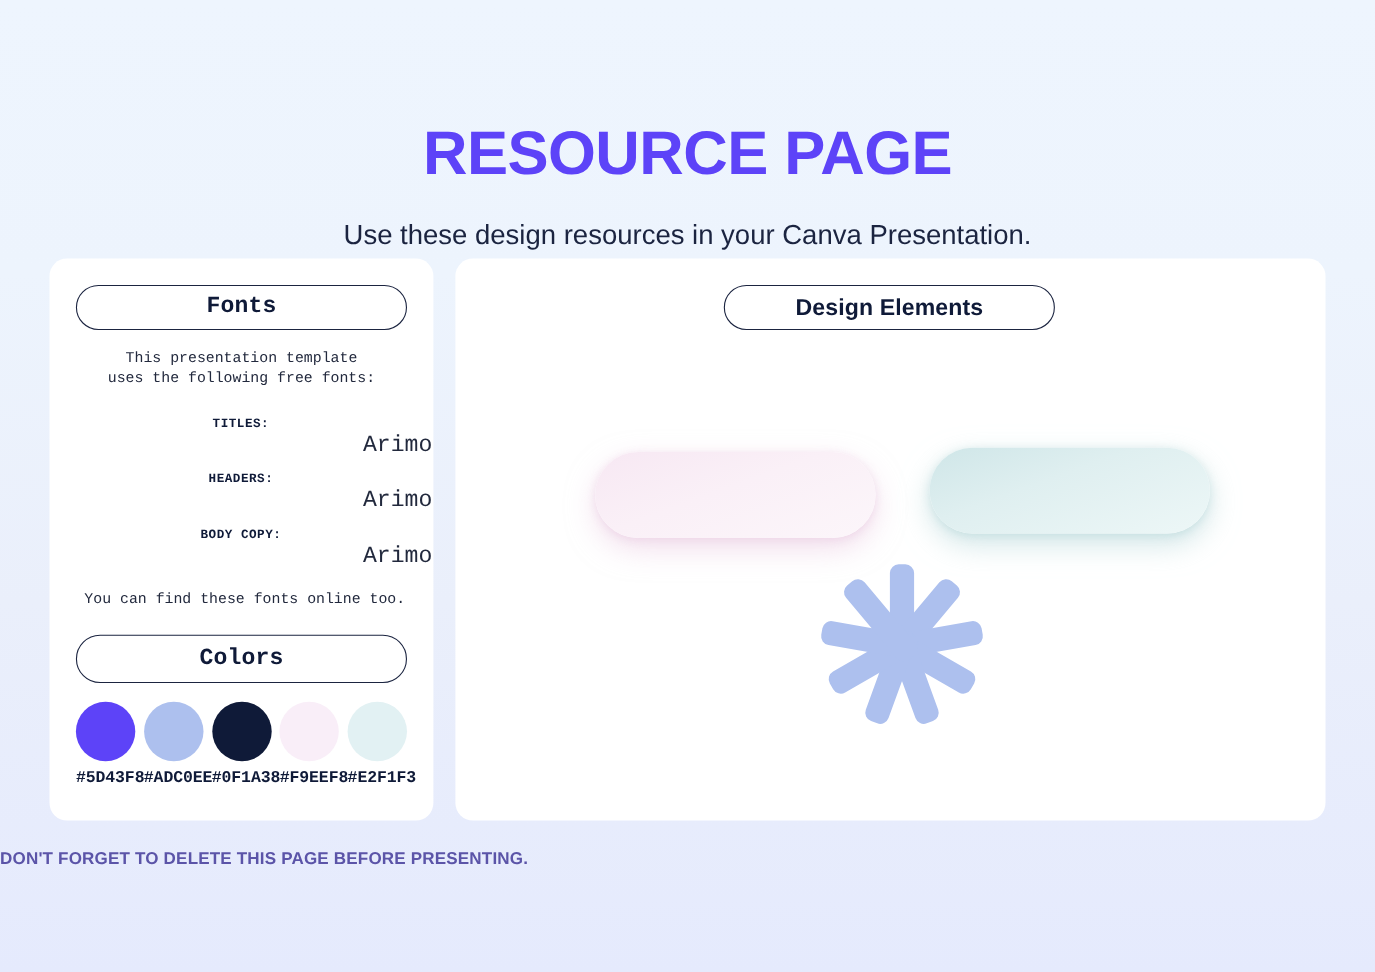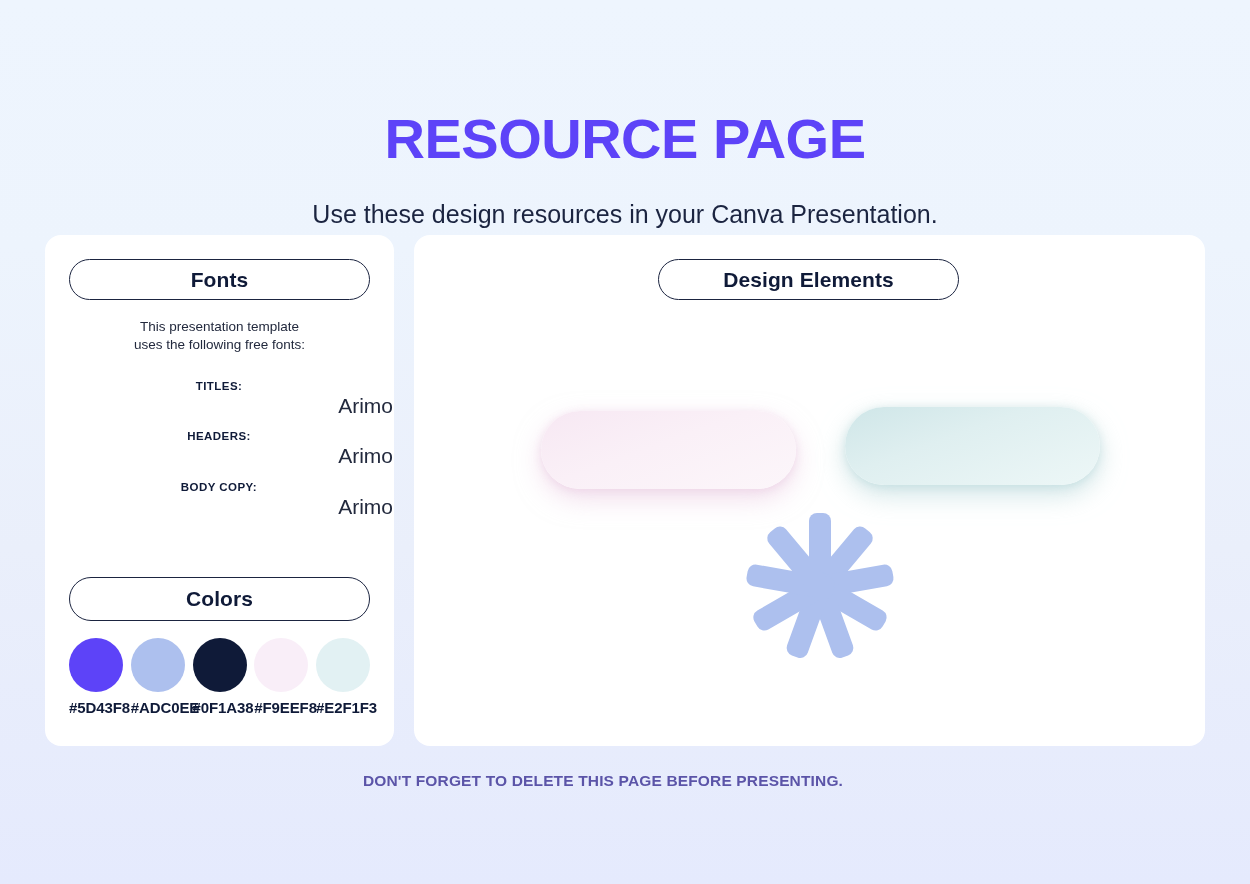--- a/index.html
+++ b/index.html
@@ -45,20 +45,21 @@
   .card {
     position: absolute;
     background: #FFFFFF;
     border-radius: 16px;
   }
   #fonts-card {
     left: 45px;
     top: 235px;
     width: 349px;
     height: 511px;
+    font-family: Liberation Mono, monospace;
   }
   #elements-card {
     left: 414px;
     top: 235px;
     width: 791px;
     height: 511px;
   }
 
   
   .pill {
@@ -198,21 +199,21 @@
     width: 152px;
     height: 160px;
   }
 
   
   .footer-note {
     position: absolute;
     left: 0;
     top: 772px;
     width: 1206px;
-    text-align: center;
+    text-align: left;
     font-size: 15.5px;
     font-weight: bold;
     letter-spacing: 0.15px;
     color: #5B54A8;
   }
 </style>
 </head>
 <body>
 
 <div class="header">
@@ -239,20 +240,21 @@
   <div class="font-group" id="font-group-headers">
     <div class="font-label">HEADERS:</div>
     <div class="font-value">Arimo</div>
   </div>
 
   <div class="font-group" id="font-group-body">
     <div class="font-label">BODY COPY:</div>
     <div class="font-value">Arimo</div>
   </div>
 
+  <div class="fonts-footer">You can find these fonts online too.</div>
 
   <div class="pill" id="colors-pill">
     <span>Colors</span>
   </div>
 
   <div class="swatch-row">
     <div class="swatch-cell">
       <div class="swatch-dot" id="dot-0" style="background: rgb(93, 67, 248);"></div>
       <div class="swatch-hex">#5D43F8</div>
     </div>

